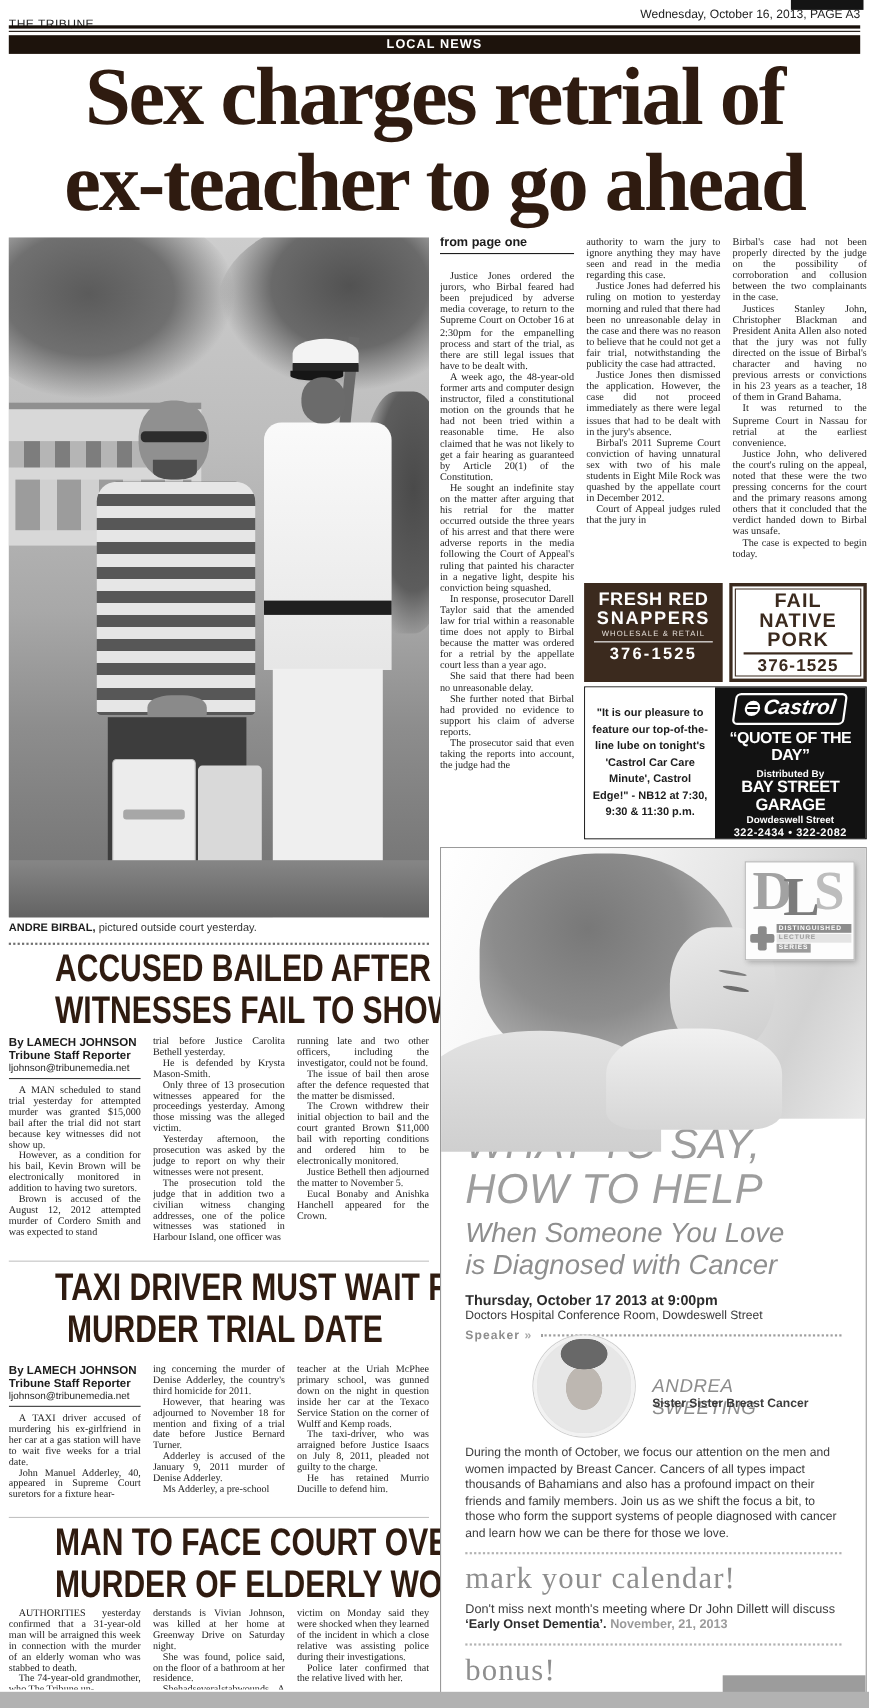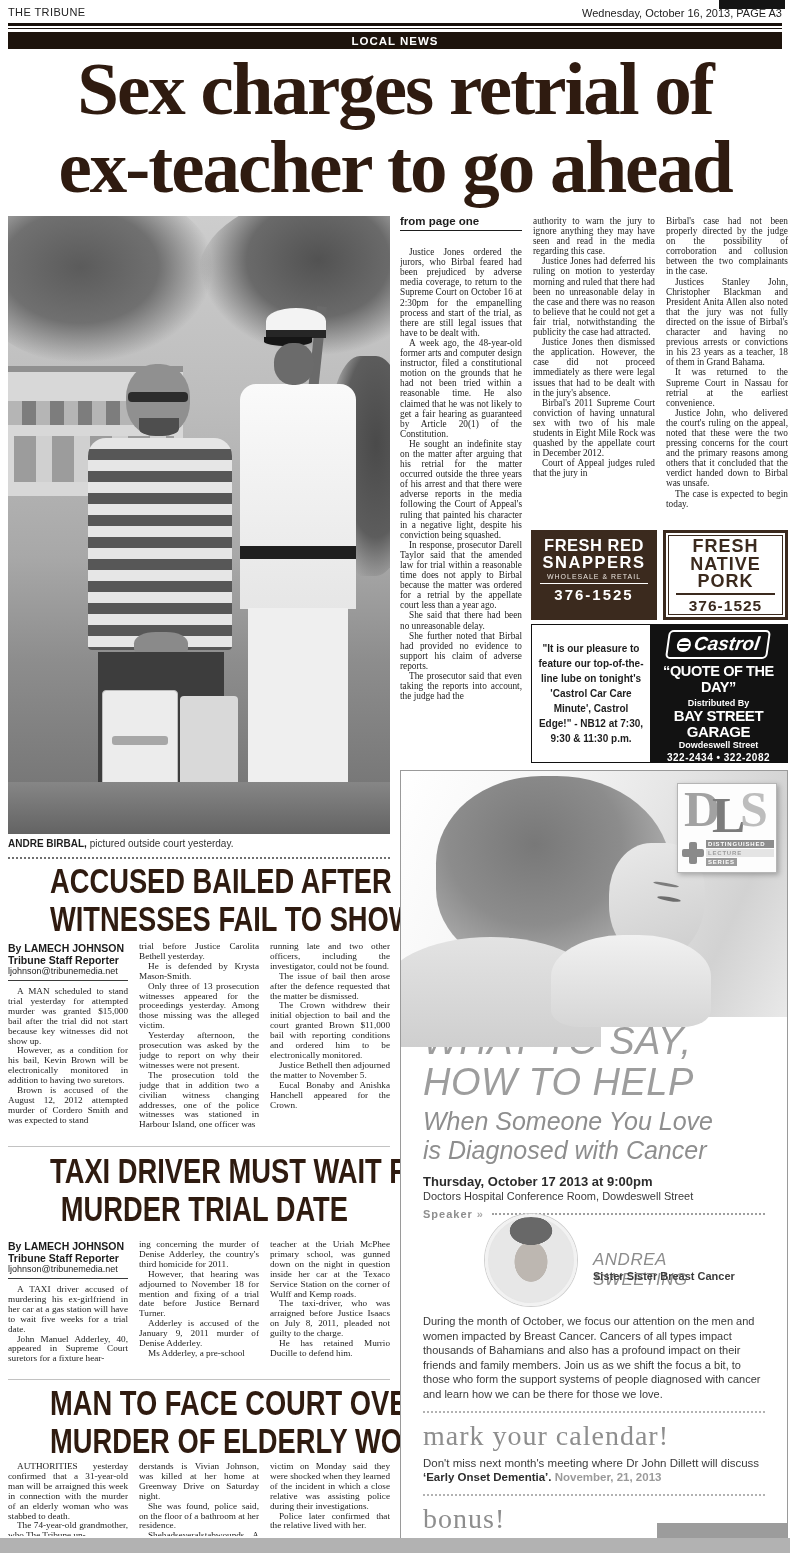--- a/index.html
+++ b/index.html
@@ -7,21 +7,21 @@
     --brown:#2f1b10;
     --adbrown:#3b2a1e;
     --gray:#8f8f8f;
   }
   *{box-sizing:border-box;margin:0;padding:0}
   html,body{background:#fff}
   .page{position:relative;width:790px;height:1553px;background:#fff;overflow:hidden;
          font-family:"Liberation Serif",serif;color:var(--ink)}
 
   
-  .mast-left{position:absolute;left:8px;top:6px;font-family:"Liberation Sans",sans-serif;
+  .mast-left{position:absolute;left:8px;top:16px;font-family:"Liberation Sans",sans-serif;
              font-size:11px;color:#222;letter-spacing:.4px}
   .mast-right{position:absolute;right:8px;top:7px;font-family:"Liberation Sans",sans-serif;
               font-size:11px;color:#222}
   .reg-mark{position:absolute;right:5px;top:0;width:66px;height:9px;background:#141414}
   .rule-thick{position:absolute;left:8px;right:8px;top:23px;height:3px;background:#18100a}
   .rule-thin{position:absolute;left:8px;right:8px;top:28px;height:1px;background:#18100a}
   .section-bar{position:absolute;left:8px;right:8px;top:32px;height:17px;background:#1d130c;
                display:flex;align-items:center;justify-content:center}
   .section-bar span{font-family:"Liberation Sans",sans-serif;font-weight:bold;font-size:11.5px;
                     color:#fff;letter-spacing:1px}
@@ -270,21 +270,21 @@
   </div>
 
   <div class="ad-snappers">
     <div class="l1">FRESH RED</div>
     <div class="l2">SNAPPERS</div>
     <div class="sub">WHOLESALE &amp; RETAIL</div>
     <div class="ph-rule"></div>
     <div class="phone">376-1525</div>
   </div>
   <div class="ad-pork">
-    <div class="l">FRESH</div>
+    <div class="l">FAIL</div>
     <div class="l">NATIVE</div>
     <div class="l">PORK</div>
     <div class="ph-rule"></div>
     <div class="phone">376-1525</div>
   </div>
 
   <div class="ad-castrol">
     <div class="cast-left">
       <p>"It is our pleasure to feature our top-of-the-line lube on tonight's 'Castrol Car Care Minute', Castrol Edge!" - NB12 at 7:30, 9:30 &amp; 11:30 p.m.</p>
     </div>

